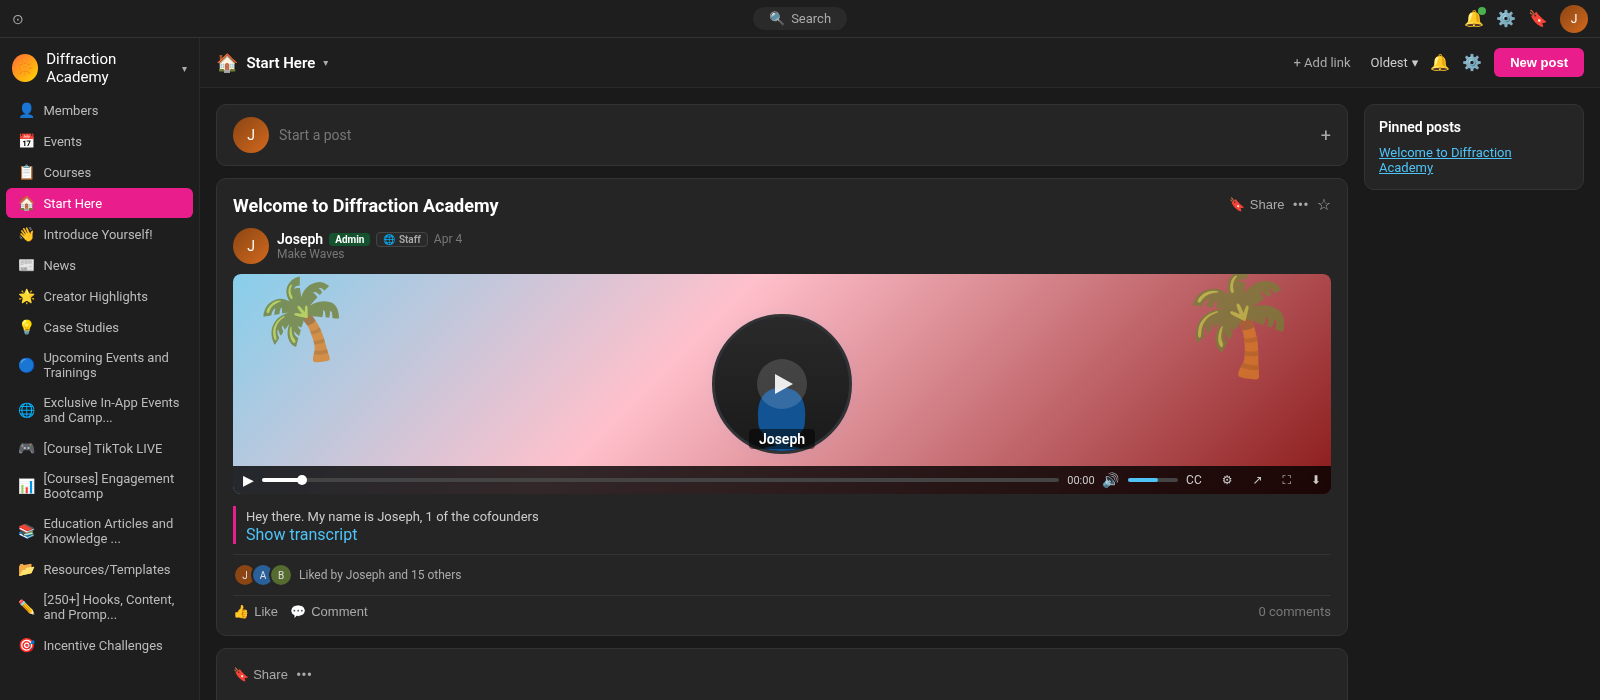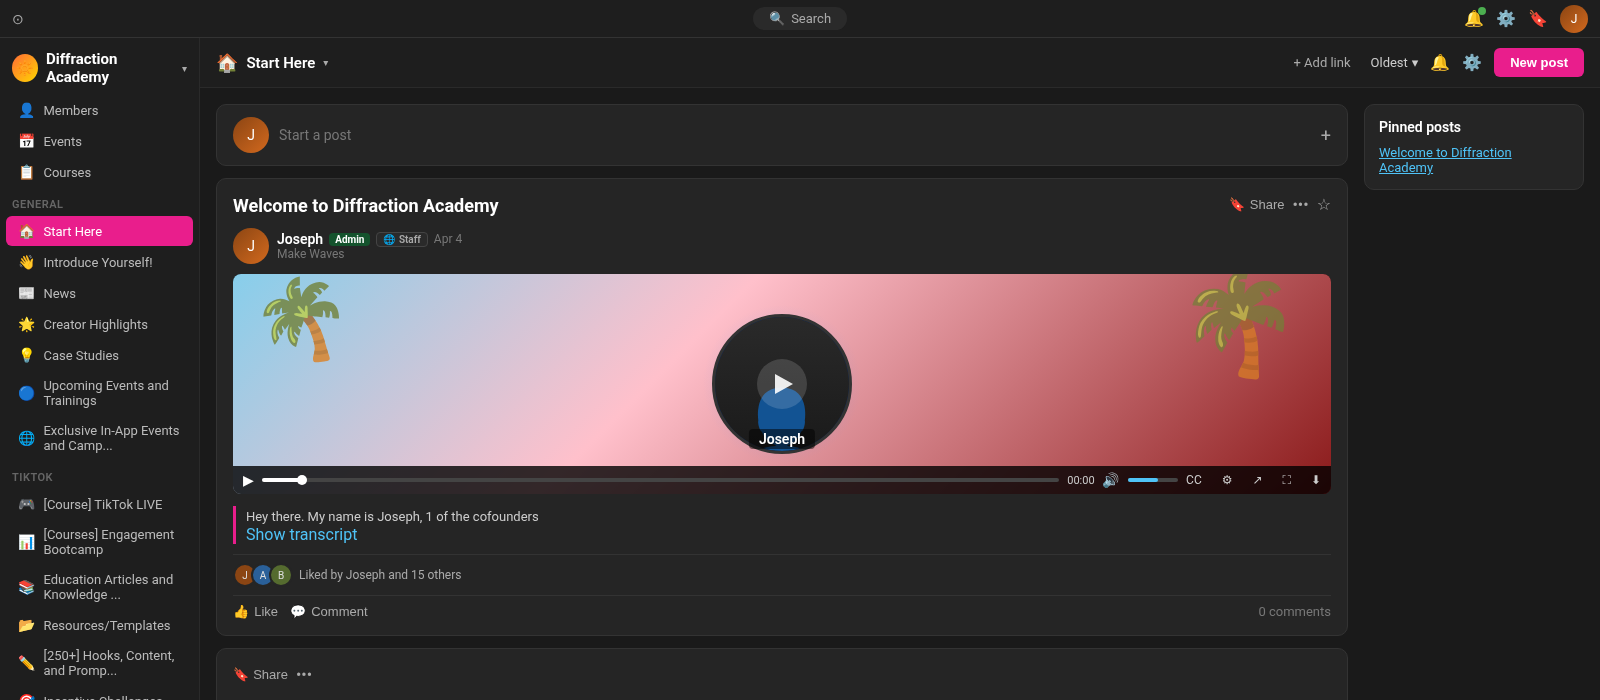--- a/index.html
+++ b/index.html
@@ -97,21 +97,21 @@
     }
     .sidebar-logo {
       width: 28px; height: 28px;
       background: linear-gradient(135deg, #FF6B35, #FFD700);
       border-radius: 50%;
       display: flex; align-items: center; justify-content: center;
       font-size: 14px;
     }
     .sidebar-title {
       font-size: 15px;
-      font-weight: 700;
+      font-weight: 400;
       color: #fff;
     }
     .sidebar-chevron { color: #aaa; font-size: 10px; margin-left: auto; }
 
     .sidebar-nav-item {
       display: flex;
       align-items: center;
       gap: 8px;
       padding: 7px 12px;
       font-size: 13px;
@@ -616,21 +616,20 @@
     </div>
     <div class="sidebar-nav-item">
       <span class="nav-icon">📅</span>
       <span>Events</span>
     </div>
     <div class="sidebar-nav-item">
       <span class="nav-icon">📋</span>
       <span>Courses</span>
     </div>
 
-    <div class="sidebar-section-label">General</div>
     <div class="sidebar-nav-item active">
       <span class="nav-icon">🏠</span>
       <span>Start Here</span>
     </div>
     <div class="sidebar-nav-item">
       <span class="nav-icon">👋</span>
       <span>Introduce Yourself!</span>
     </div>
     <div class="sidebar-nav-item">
       <span class="nav-icon">📰</span>
@@ -646,21 +645,20 @@
     </div>
     <div class="sidebar-nav-item">
       <span class="nav-icon">🔵</span>
       <span>Upcoming Events and Trainings</span>
     </div>
     <div class="sidebar-nav-item">
       <span class="nav-icon">🌐</span>
       <span>Exclusive In-App Events and Camp...</span>
     </div>
 
-    <div class="sidebar-section-label">TikTok</div>
     <div class="sidebar-nav-item">
       <span class="nav-icon">🎮</span>
       <span>[Course] TikTok LIVE</span>
     </div>
     <div class="sidebar-nav-item">
       <span class="nav-icon">📊</span>
       <span>[Courses] Engagement Bootcamp</span>
     </div>
     <div class="sidebar-nav-item">
       <span class="nav-icon">📚</span>

